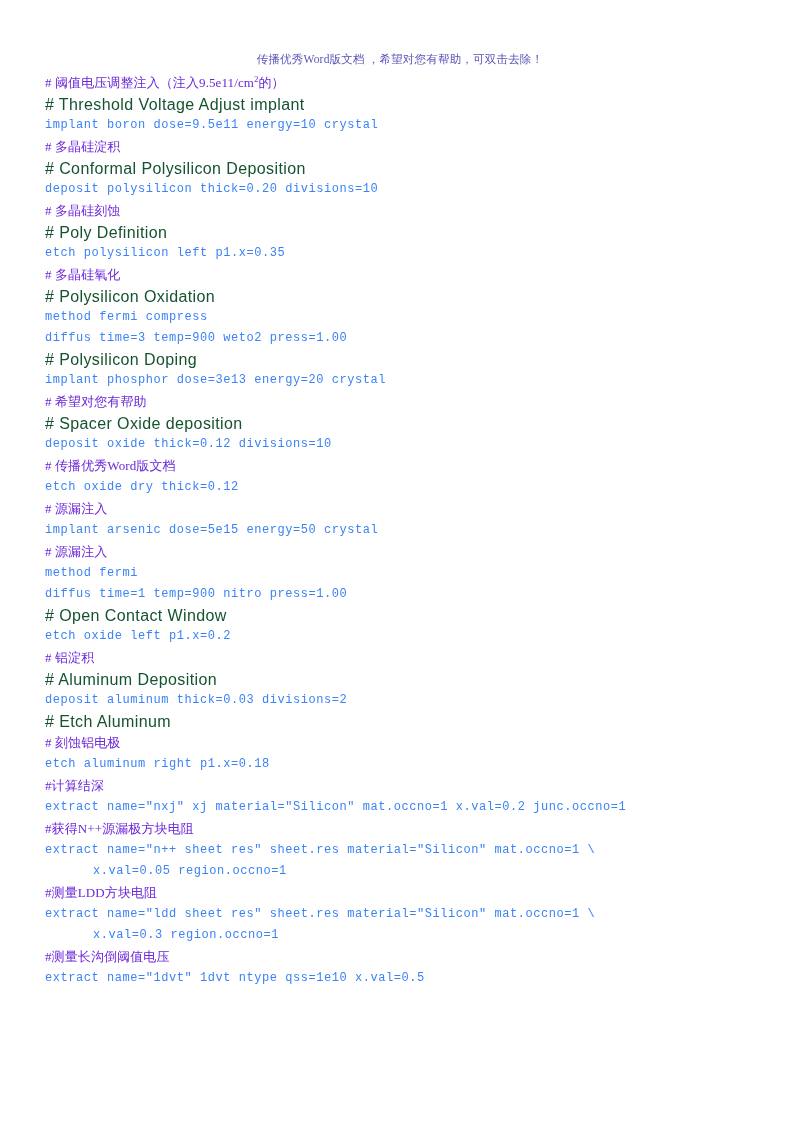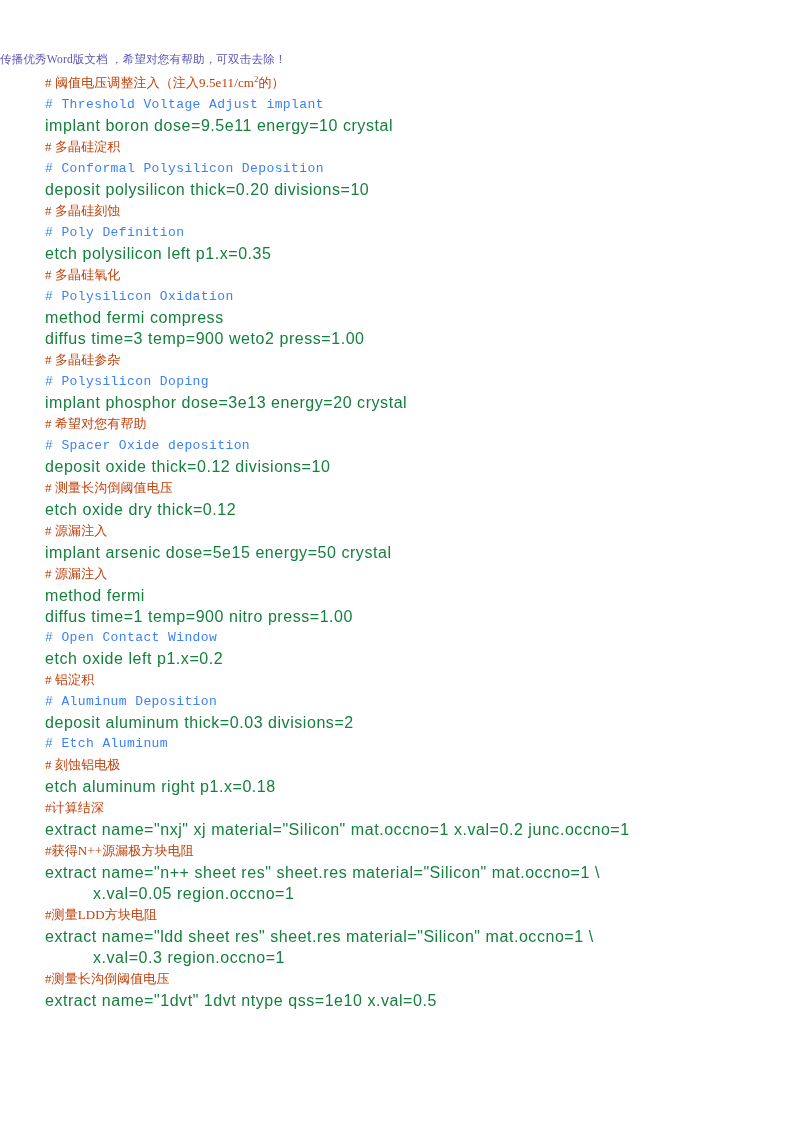--- a/index.html
+++ b/index.html
@@ -25,20 +25,21 @@
     height: 1132px;
     background: #ffffff;
   }
 
   
   .doc-header {
     position: absolute;
     left: 0;
     top: 52px;
     width: 800px;
+    text-align: center;
     font-family: "Liberation Serif", serif;
     font-size: 11.5px;
     line-height: 14px;
     color: #5b55b5;
     letter-spacing: 0.2px;
     white-space: nowrap;
   }
 
   
   .content {
@@ -55,39 +56,39 @@
     margin: 0;
     padding: 0;
   }
 
   
   .line.cn {
     font-family: "Liberation Serif", serif;
     font-size: 13px;
     line-height: 22px;
     letter-spacing: 0.1px;
-    color: #c2410c;
+    color: #6d28d9;
   }
 
   
   .line.en {
-    font-family: Liberation Mono, monospace;
-    font-size: 13px;
+    font-family: Liberation Sans, sans-serif;
+    font-size: 16px;
     line-height: 21px;
     letter-spacing: 0.4px;
-    color: #3b82f6;
+    color: #14532d;
   }
 
   
   .line.cmd {
-    font-family: Liberation Sans, sans-serif;
-    font-size: 16px;
+    font-family: Liberation Mono, monospace;
+    font-size: 12px;
     line-height: 21px;
     letter-spacing: 0.55px;
-    color: #15803d;
+    color: #3b82f6;
   }
 
   
   .line.cmd.cont {
     padding-left: 48px;
   }
 
   sup {
     font-size: 0.68em;
     vertical-align: super;
@@ -108,27 +109,26 @@
       <div class="line cn"># 多晶硅淀积</div>
       <div class="line en"># Conformal Polysilicon Deposition</div>
       <div class="line cmd">deposit polysilicon thick=0.20 divisions=10</div>
       <div class="line cn"># 多晶硅刻蚀</div>
       <div class="line en"># Poly Definition</div>
       <div class="line cmd">etch polysilicon left p1.x=0.35</div>
       <div class="line cn"># 多晶硅氧化</div>
       <div class="line en"># Polysilicon Oxidation</div>
       <div class="line cmd">method fermi compress</div>
       <div class="line cmd">diffus time=3 temp=900 weto2 press=1.00</div>
-      <div class="line cn"># 多晶硅参杂</div>
       <div class="line en"># Polysilicon Doping</div>
       <div class="line cmd">implant phosphor dose=3e13 energy=20 crystal</div>
       <div class="line cn"># 希望对您有帮助</div>
       <div class="line en"># Spacer Oxide deposition</div>
       <div class="line cmd">deposit oxide thick=0.12 divisions=10</div>
-      <div class="line cn"># 测量长沟倒阈值电压</div>
+      <div class="line cn"># 传播优秀Word版文档</div>
       <div class="line cmd">etch oxide dry thick=0.12</div>
       <div class="line cn"># 源漏注入</div>
       <div class="line cmd">implant arsenic dose=5e15 energy=50 crystal</div>
       <div class="line cn"># 源漏注入</div>
       <div class="line cmd">method fermi</div>
       <div class="line cmd">diffus time=1 temp=900 nitro press=1.00</div>
       <div class="line en"># Open Contact Window</div>
       <div class="line cmd">etch oxide left p1.x=0.2</div>
       <div class="line cn"># 铝淀积</div>
       <div class="line en"># Aluminum Deposition</div>

